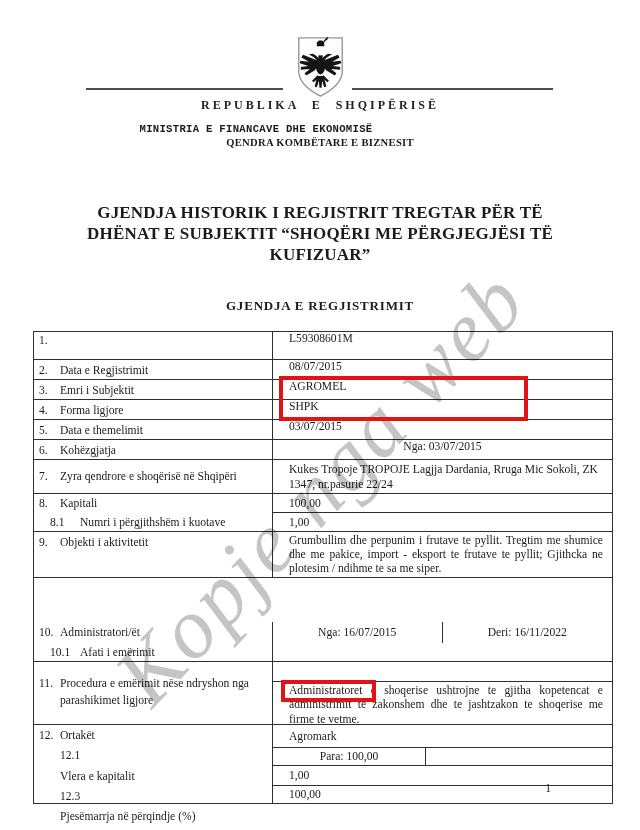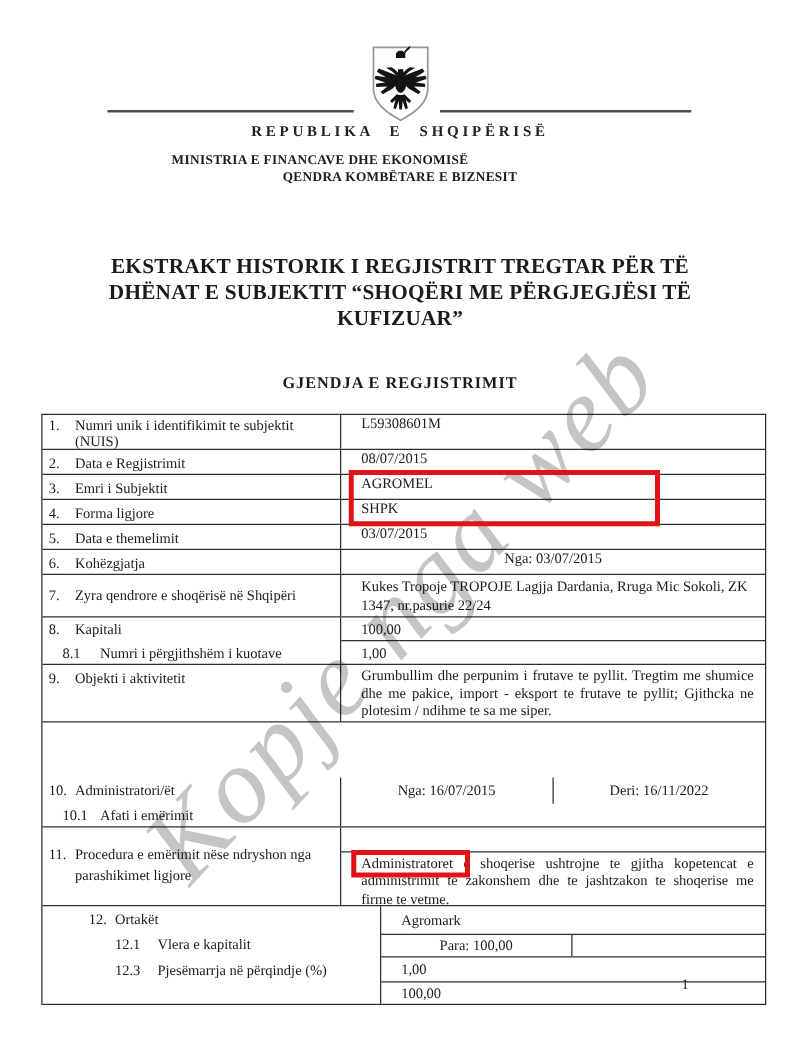--- a/index.html
+++ b/index.html
@@ -9,21 +9,21 @@
     font-family:"Liberation Serif","DejaVu Serif",serif; color:#1b1b1b;
   }
   
   .rule { position:absolute; top:88px; height:2.4px; background:#4d4d4d; }
   .rule-left  { left:86px;  width:197px; }
   .rule-right { left:352px; width:201px; }
   .emblem { position:absolute; left:294px; top:35px; width:53px; height:64px; }
   .republika { position:absolute; top:98px; left:0; width:640px; text-align:center;
     font-weight:bold; font-size:12px; letter-spacing:3px; word-spacing:7px; color:#222; }
   .ministria { position:absolute; top:123px; left:0; width:512px; text-align:center;
-    font-weight:bold; font-size:10.6px; letter-spacing:.3px; }
+    font-weight:bold; font-size:10.6px; letter-spacing:.3px;font-family:Liberation Mono, monospace; }
   .qendra { position:absolute; top:137px; left:0; width:640px; text-align:center;
     font-weight:bold; font-size:10.6px; letter-spacing:.3px; }
   
   .title { position:absolute; top:202px; left:30px; width:580px; text-align:center;
     font-weight:bold; font-size:17px; line-height:21px; letter-spacing:.2px; }
   .section-title { position:absolute; top:298px; left:0; width:640px; text-align:center;
     font-weight:bold; font-size:13px; letter-spacing:.8px; }
   
   .doc-table { position:absolute; left:33px; top:331px; width:580px;
     border:1.6px solid #2f2f2f; font-size:11.6px; background:transparent; }
@@ -31,40 +31,40 @@
   .tgroup:last-child { border-bottom:none; }
   .lc { width:239px; border-right:1.4px solid #2f2f2f; padding:1px 4px 0 5px; }
   .vc { flex:1; display:flex; flex-direction:column; }
   .vrow { border-bottom:1.3px solid #2f2f2f; padding-left:16px;
     display:flex; align-items:center; }
   .vrow:last-child { border-bottom:none; }
   .lline { display:flex; line-height:19.5px; }
   .lnum { flex:none; width:21px; }
   .ltext { flex:1; }
   .sub  { padding-left:11px; } .sub  .lnum { width:30px; }
-  .sub2 { padding-left:21px; } .sub2 .lnum { width:34px; }
+  .sub2 { padding-left:21px;flex-direction:column; } .sub2 .lnum { width:34px; }
   
   .g0 { height:28px; } .g0 .lline { line-height:13.4px; padding-top:1px; }
   .g1 { height:20px; } .g2 { height:20px; } .g3 { height:20px; }
   .g4 { height:20px; } .g5 { height:20px; }
   .g6 { height:34px; } .g6 .lc { display:flex; align-items:center; }
   .g6 .vrow { align-items:center; line-height:15px; padding-top:2px; }
   .g7 { height:38px; } .g7 .lline { line-height:18.8px; }
   .g7 .vrow { height:19px; flex:none; }
   .g8 { height:46px; } .g8 .vrow { align-items:flex-start; line-height:14.2px;
     padding:2px 9px 0 16px; text-align:justify; }
   .g9 { height:40px;margin-top:44px; } .g9 .lline { line-height:19.6px; }
   .g9 .r1 { height:19px; flex:none; }
   .g9 .r2 { height:21px; flex:none;align-items:flex-end; }
   .g10 { height:63px; } .g10 .lc { padding-top:13px; }
   .g10 .lline { line-height:17.2px; }
   .g10 .r1 { height:20px; flex:none; }
   .g10 .r2 { flex:1; align-items:flex-start; line-height:14.4px;
     padding:2px 9px 0 16px; text-align:justify; }
-  .g11 { height:78px;margin-left:32px; } .g11 .lline { line-height:20.3px; }
+  .g11 { height:78px; } .g11 .lline { line-height:20.3px; }
   .g11 .r1 { height:23px; flex:none; }
   .g11 .r2 { height:18px; flex:none; }
   .g11 .r3 { height:20px; flex:none; }
   .g11 .r4 { height:17px; flex:none; }
   .vcenter { justify-content:center; padding-left:0; }
   
   .split { padding:0; }
   .split .half { width:50%; height:100%; display:flex; align-items:center;
     justify-content:center; }
   .split .half.first { border-right:1.3px solid #2f2f2f; }
@@ -108,33 +108,32 @@
       <ellipse cx="50" cy="59" rx="8.5" ry="15"></ellipse>
       <path d="M44,77 l-5,20 4,1 4,-12 1,13 4,0 1,-13 4,12 4,-1 -5,-20 z"></path>
     </g>
   </svg>
 
   <div class="republika">REPUBLIKA E SHQIPËRISË</div>
   <div class="ministria">MINISTRIA E FINANCAVE DHE EKONOMISË</div>
   <div class="qendra">QENDRA KOMBËTARE E BIZNESIT</div>
 
   <div class="title">
-    <div>EKSTRAKT HISTORIK I REGJISTRIT TREGTAR PËR TË</div>
+    <div>GJENDJA HISTORIK I REGJISTRIT TREGTAR PËR TË</div>
     <div>DHËNAT E SUBJEKTIT “SHOQËRI ME PËRGJEGJËSI TË</div>
     <div>KUFIZUAR”</div>
   </div>
   <div class="section-title">GJENDJA E REGJISTRIMIT</div>
 
   <div class="doc-table">
 
     <div class="tgroup g0">
       <div class="lc">
           <div class="lline">
         <span class="lnum">1.</span>
-        <span class="ltext">Numri unik i identifikimit te subjektit (NUIS)</span>
       </div>
         </div>
       <div class="vc">
           <div class="vrow">
             <span>L59308601M</span>
           </div>
         </div>
     </div>
 
     <div class="tgroup g1">

